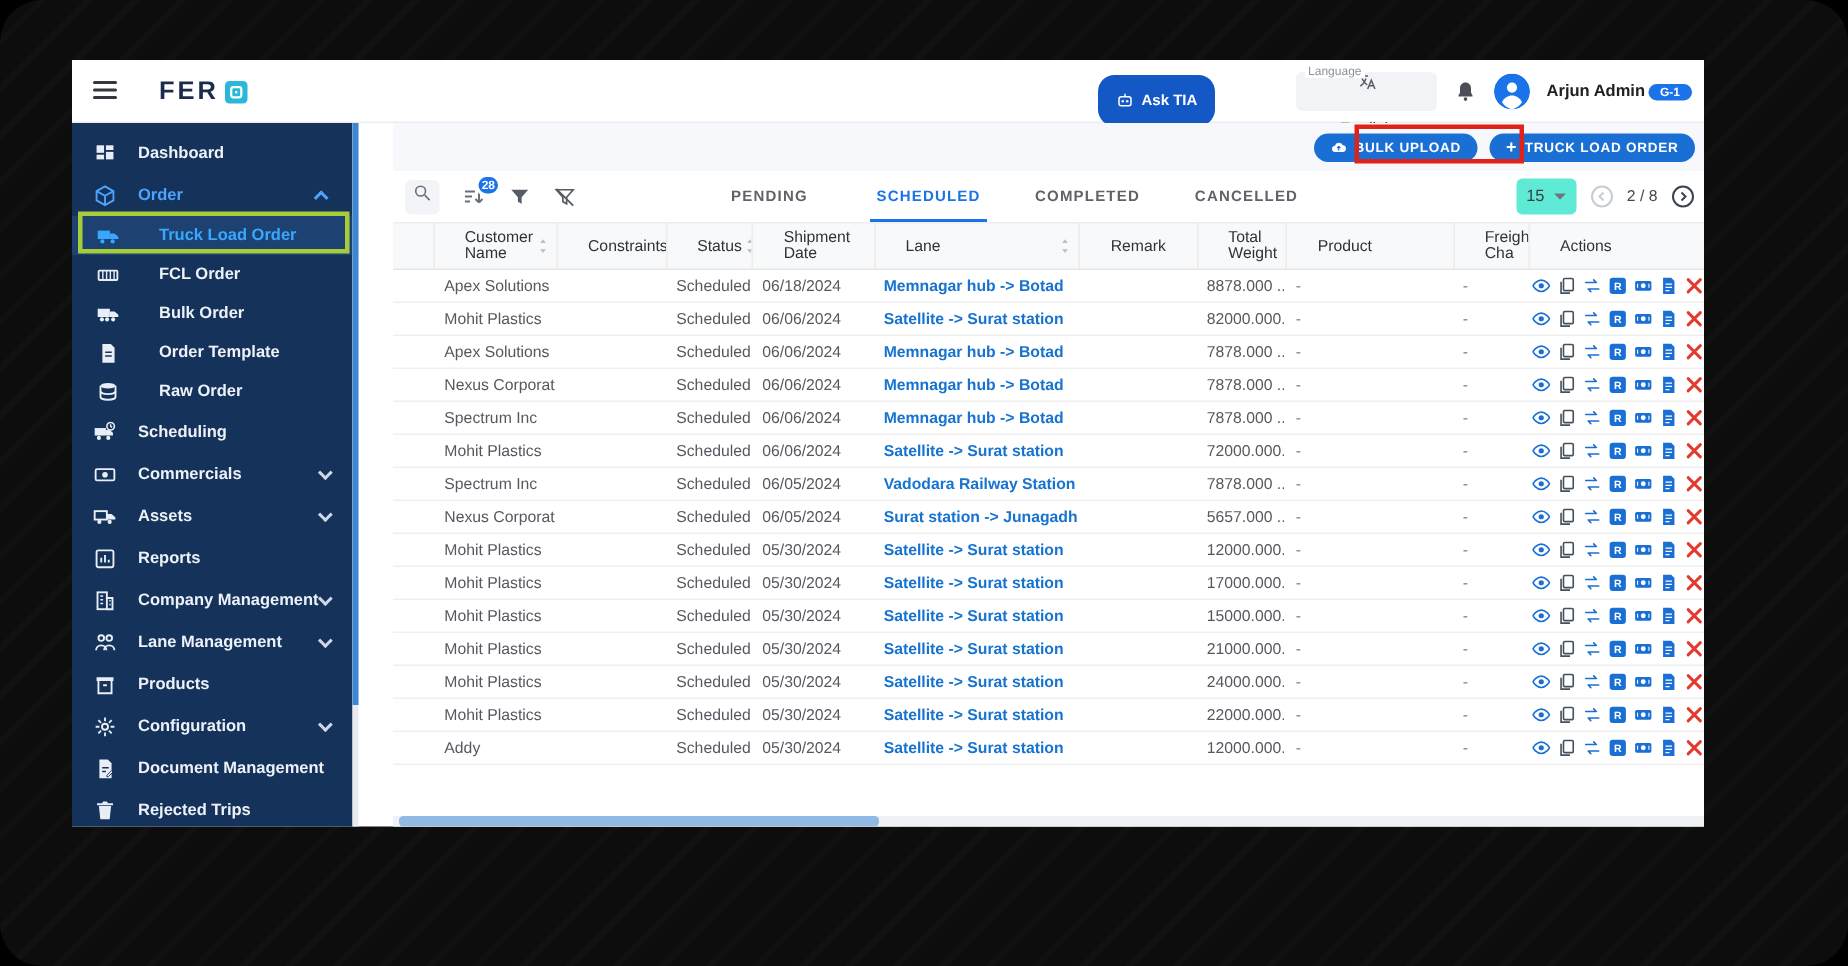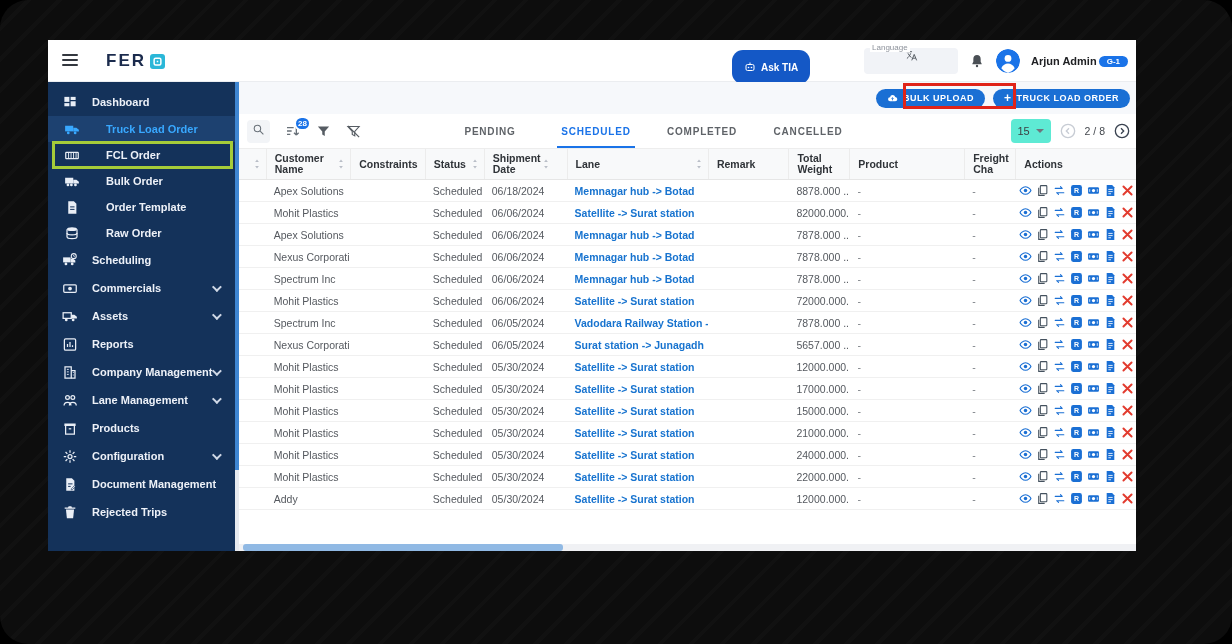--- a/index.html
+++ b/index.html
@@ -29,21 +29,21 @@
   .chev-down { width:0; height:0; border-left:4px solid transparent; border-right:4px solid transparent; border-top:4px solid #6f747c; }
   .bell { width:16px; height:18px; cursor:pointer; }
   .bell svg { width:16px; height:18px; }
   .avatar { width:24px; height:24px; border-radius:50%; overflow:hidden; cursor:pointer; }
   .avatar svg { width:24px; height:24px; }
   .userblock { display:flex; flex-direction:row; align-items:flex-end; gap:2px; }
   .username { font-size:11px; font-weight:bold; color:#202124; line-height:11px; }
   .userbadge { background:#1a73e8; color:#fff; font-size:8px; font-weight:bold; padding:1px 8px; border-radius:8px; }
 
   
-  .layout { position:relative; display:flex; height:469px; }
+  .layout { position:relative; display:flex; height:469px;gap:23px; }
   .sidebar { position:relative; width:187px; background:#14325a; overflow:hidden; padding-top:6px; }
   .side-scroll { position:absolute; left:187px; top:42px; width:4px; height:469px; background:#e7eaef; }
   .side-scroll .thumb { width:4px; height:388px; background:#3f86d2; }
   .menu-item { display:flex; align-items:center; height:28px; padding-left:14px; cursor:pointer; position:relative; }
   .menu-item.sub { height:26px; padding-left:16px; }
   .mi-icon { width:16px; height:15px; color:#e9eef6; flex:0 0 16px; }
   .mi-icon svg { width:100%; height:100%; }
   .mi-label { font-size:11px; font-weight:600; color:#edf1f8; margin-left:14px; white-space:nowrap; }
   .menu-item.sub .mi-label { margin-left:26px; }
   .menu-item.parent-active .mi-label, .menu-item.parent-active .mi-icon { color:#4da3ff; }
@@ -85,21 +85,21 @@
   .tool-right { position:absolute; right:6px; top:0; height:34px; display:flex; align-items:center; gap:9px; }
   .size-box { width:40px; height:24px; background:#5eead4; border-radius:4px; display:flex; align-items:center;
               justify-content:center; gap:6px; font-size:11px; color:#3c4043; cursor:pointer; }
   .pag-arrow { width:16px; height:16px; cursor:pointer; }
   .pag-arrow svg { width:16px; height:16px; }
   .page-ind { font-size:10.5px; color:#44484e; }
 
   
   .thead { display:flex; align-items:stretch; height:32px; background:#f8f9fa; border-top:1px solid #ededed;
            border-bottom:1px solid #e6e6e6; padding-left:4px; }
-  .th { display:flex; align-items:center; font-size:10.5px; font-weight:bold; color:#2f3338; padding-left:8px;
+  .th { display:flex; align-items:center; font-size:10.5px; font-weight:normal; color:#2f3338; padding-left:20px;
         border-left:1px solid #ececec; line-height:11px; overflow:hidden; white-space:normal; }
   .th:first-child { border-left:none; }
   .th .sort-ic { width:10px; height:12px; margin-left:auto; margin-right:4px; flex:0 0 10px; }
   .th .sort-ic svg { width:10px; height:12px; }
   .tr { display:flex; align-items:center; height:22px; border-bottom:1px solid #f0f0f0; padding-left:4px; background:#fff; }
   .td { font-size:10.5px; color:#55595f; padding-left:8px; white-space:nowrap; overflow:hidden; }
   .td.lane-cell { color:#1773cf; font-weight:bold; cursor:pointer; }
   .td.dash { color:#7a7e84; }
   .col-rowsort{width:23px;} .col-customer{width:86px;} .col-constraints{width:76px;} .col-status{width:60px;}
   .col-shipdate{width:68px;} .col-lane{width:144px;margin-left:16px;} .col-remark{width:82px;} .col-weight{width:62px;}
@@ -172,20 +172,28 @@
           <div class="menu-item">
     <span class="mi-icon"><svg viewBox="0 0 24 24">
                 <rect x="3" y="3" width="8" height="8" fill="currentColor"></rect>
                 <rect x="13" y="3" width="8" height="5" fill="currentColor"></rect>
                 <rect x="3" y="13" width="8" height="5" fill="currentColor"></rect>
                 <rect x="13" y="10" width="8" height="8" fill="currentColor"></rect>
               </svg></span>
     <span class="mi-label">Dashboard</span>
 
   </div>
+          <div class="menu-item parent-active">
+    <span class="mi-icon"><svg viewBox="0 0 24 24">
+                <path d="M12 2l9 5v10l-9 5-9-5V7z" fill="none" stroke="currentColor" stroke-width="2"></path>
+                <path d="M3 7l9 5 9-5M12 12v10" stroke="currentColor" stroke-width="2" fill="none"></path>
+              </svg></span>
+    <span class="mi-label">Order</span>
+    <span class="mi-chevron up"></span>
+  </div>
           <div class="menu-item sub active">
     <span class="mi-icon"><svg viewBox="0 0 24 24">
                 <rect x="1" y="6" width="13" height="9" fill="currentColor"></rect>
                 <path d="M14 9h5l4 3.5V15h-9z" fill="currentColor"></path>
                 <circle cx="6" cy="17.5" r="2.2" fill="currentColor"></circle>
                 <circle cx="17" cy="17.5" r="2.2" fill="currentColor"></circle>
               </svg></span>
     <span class="mi-label">Truck Load Order</span>
 
   </div>

